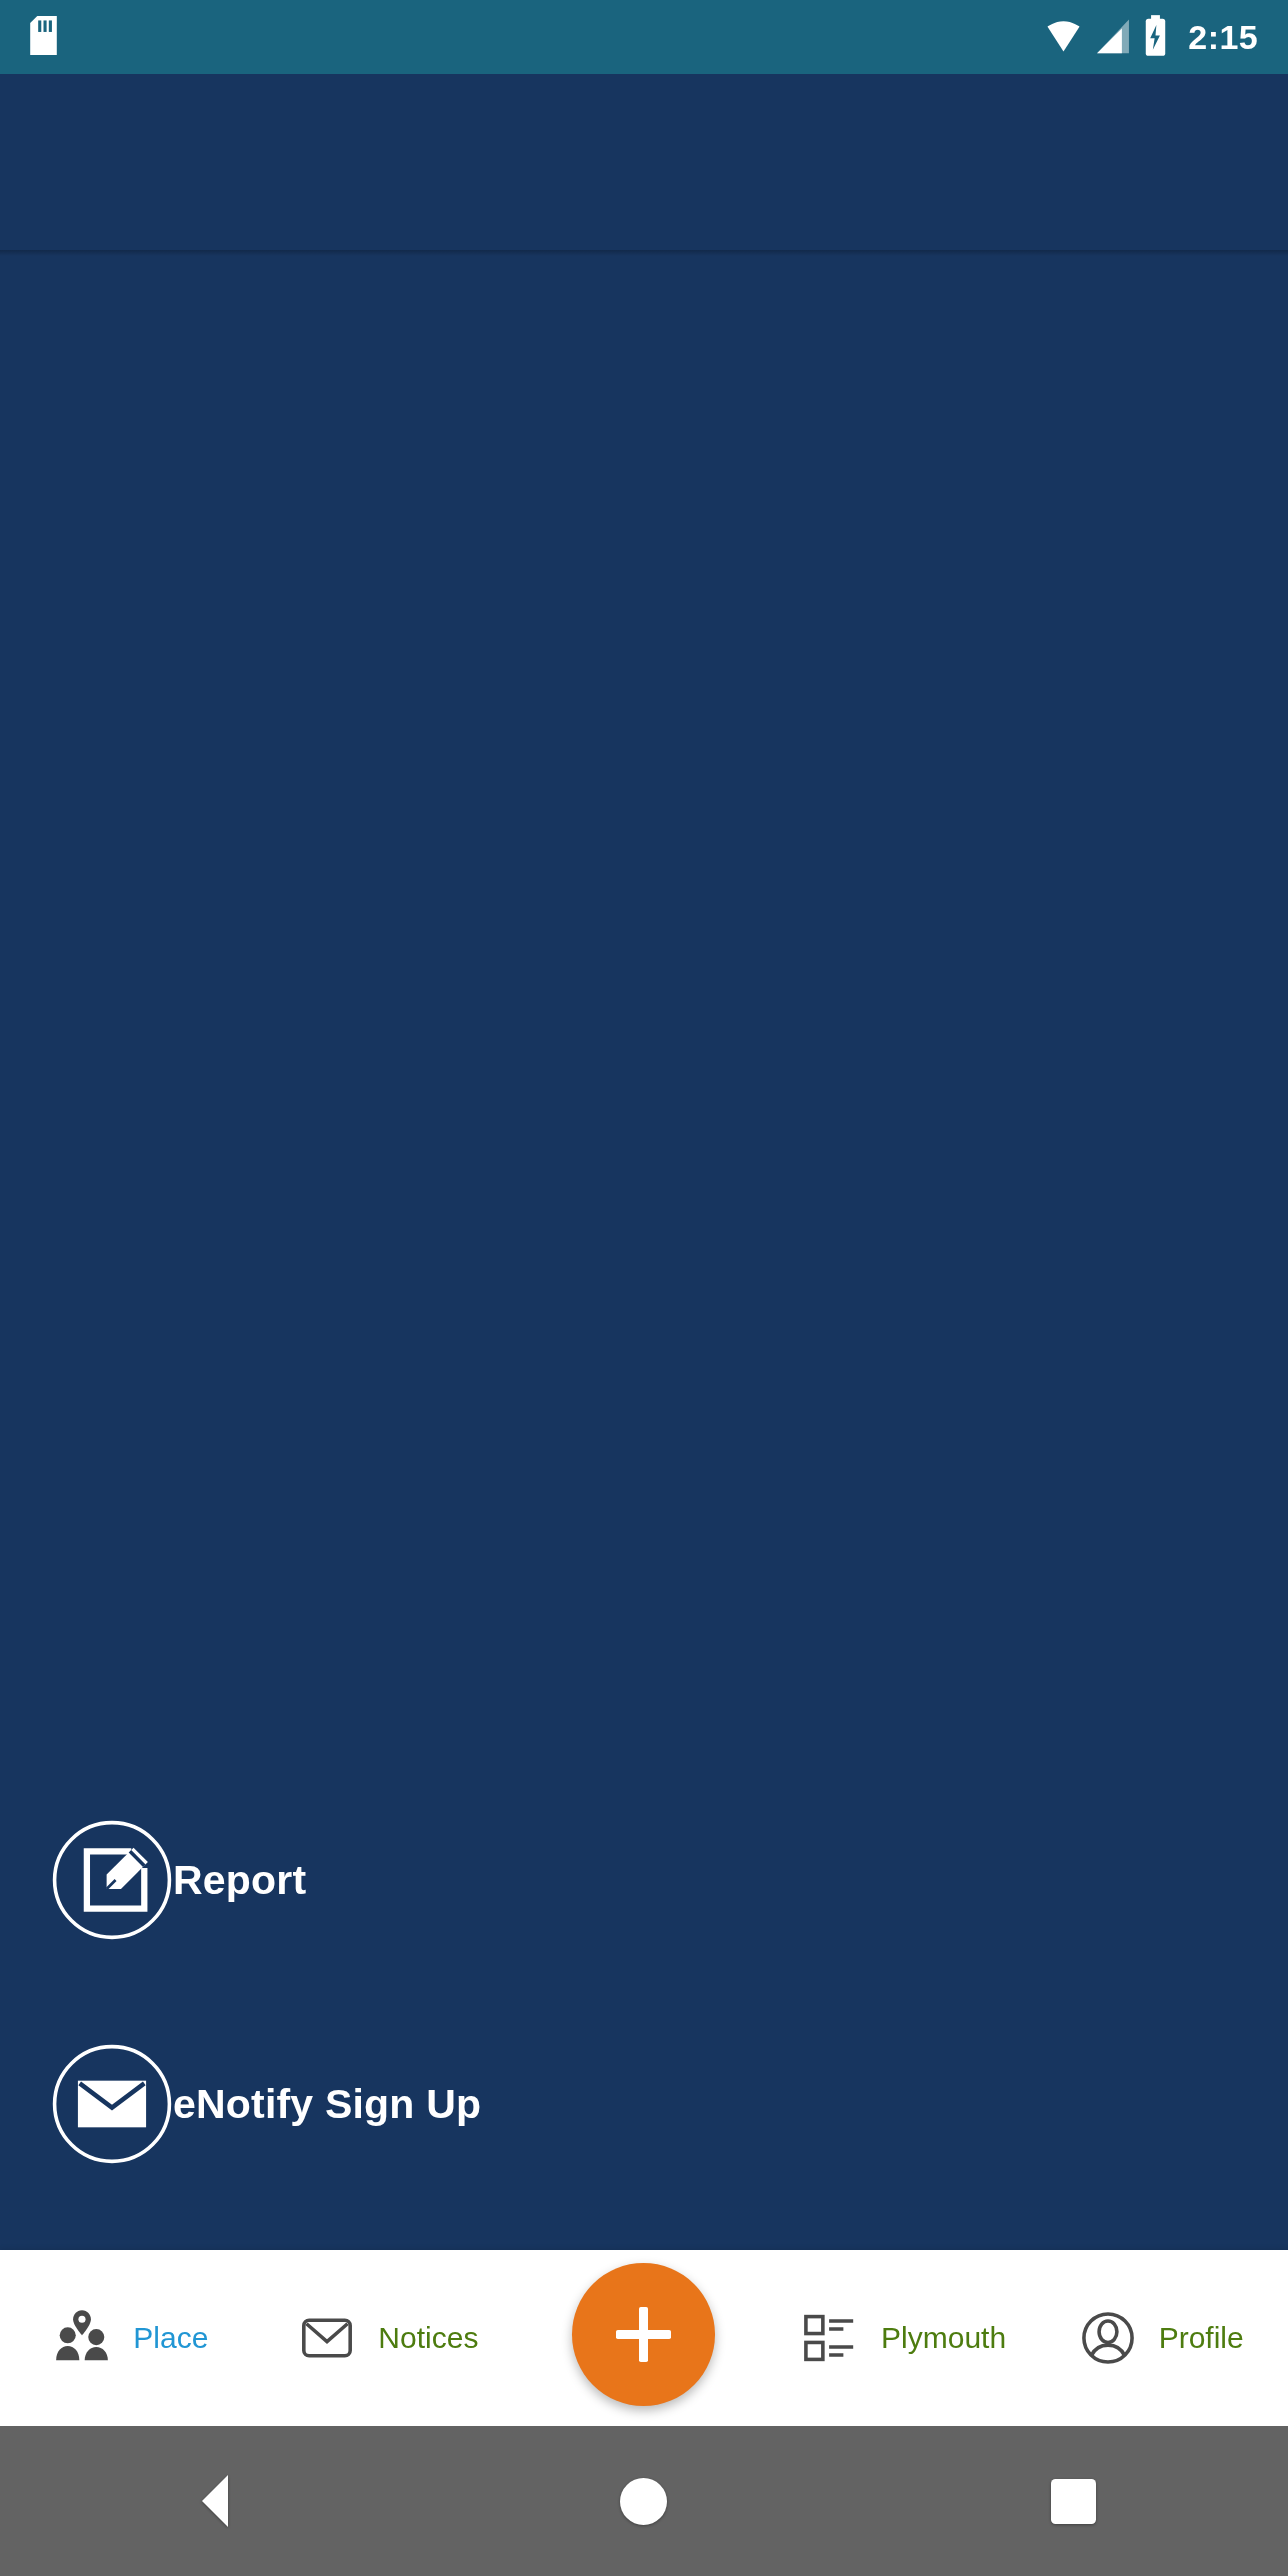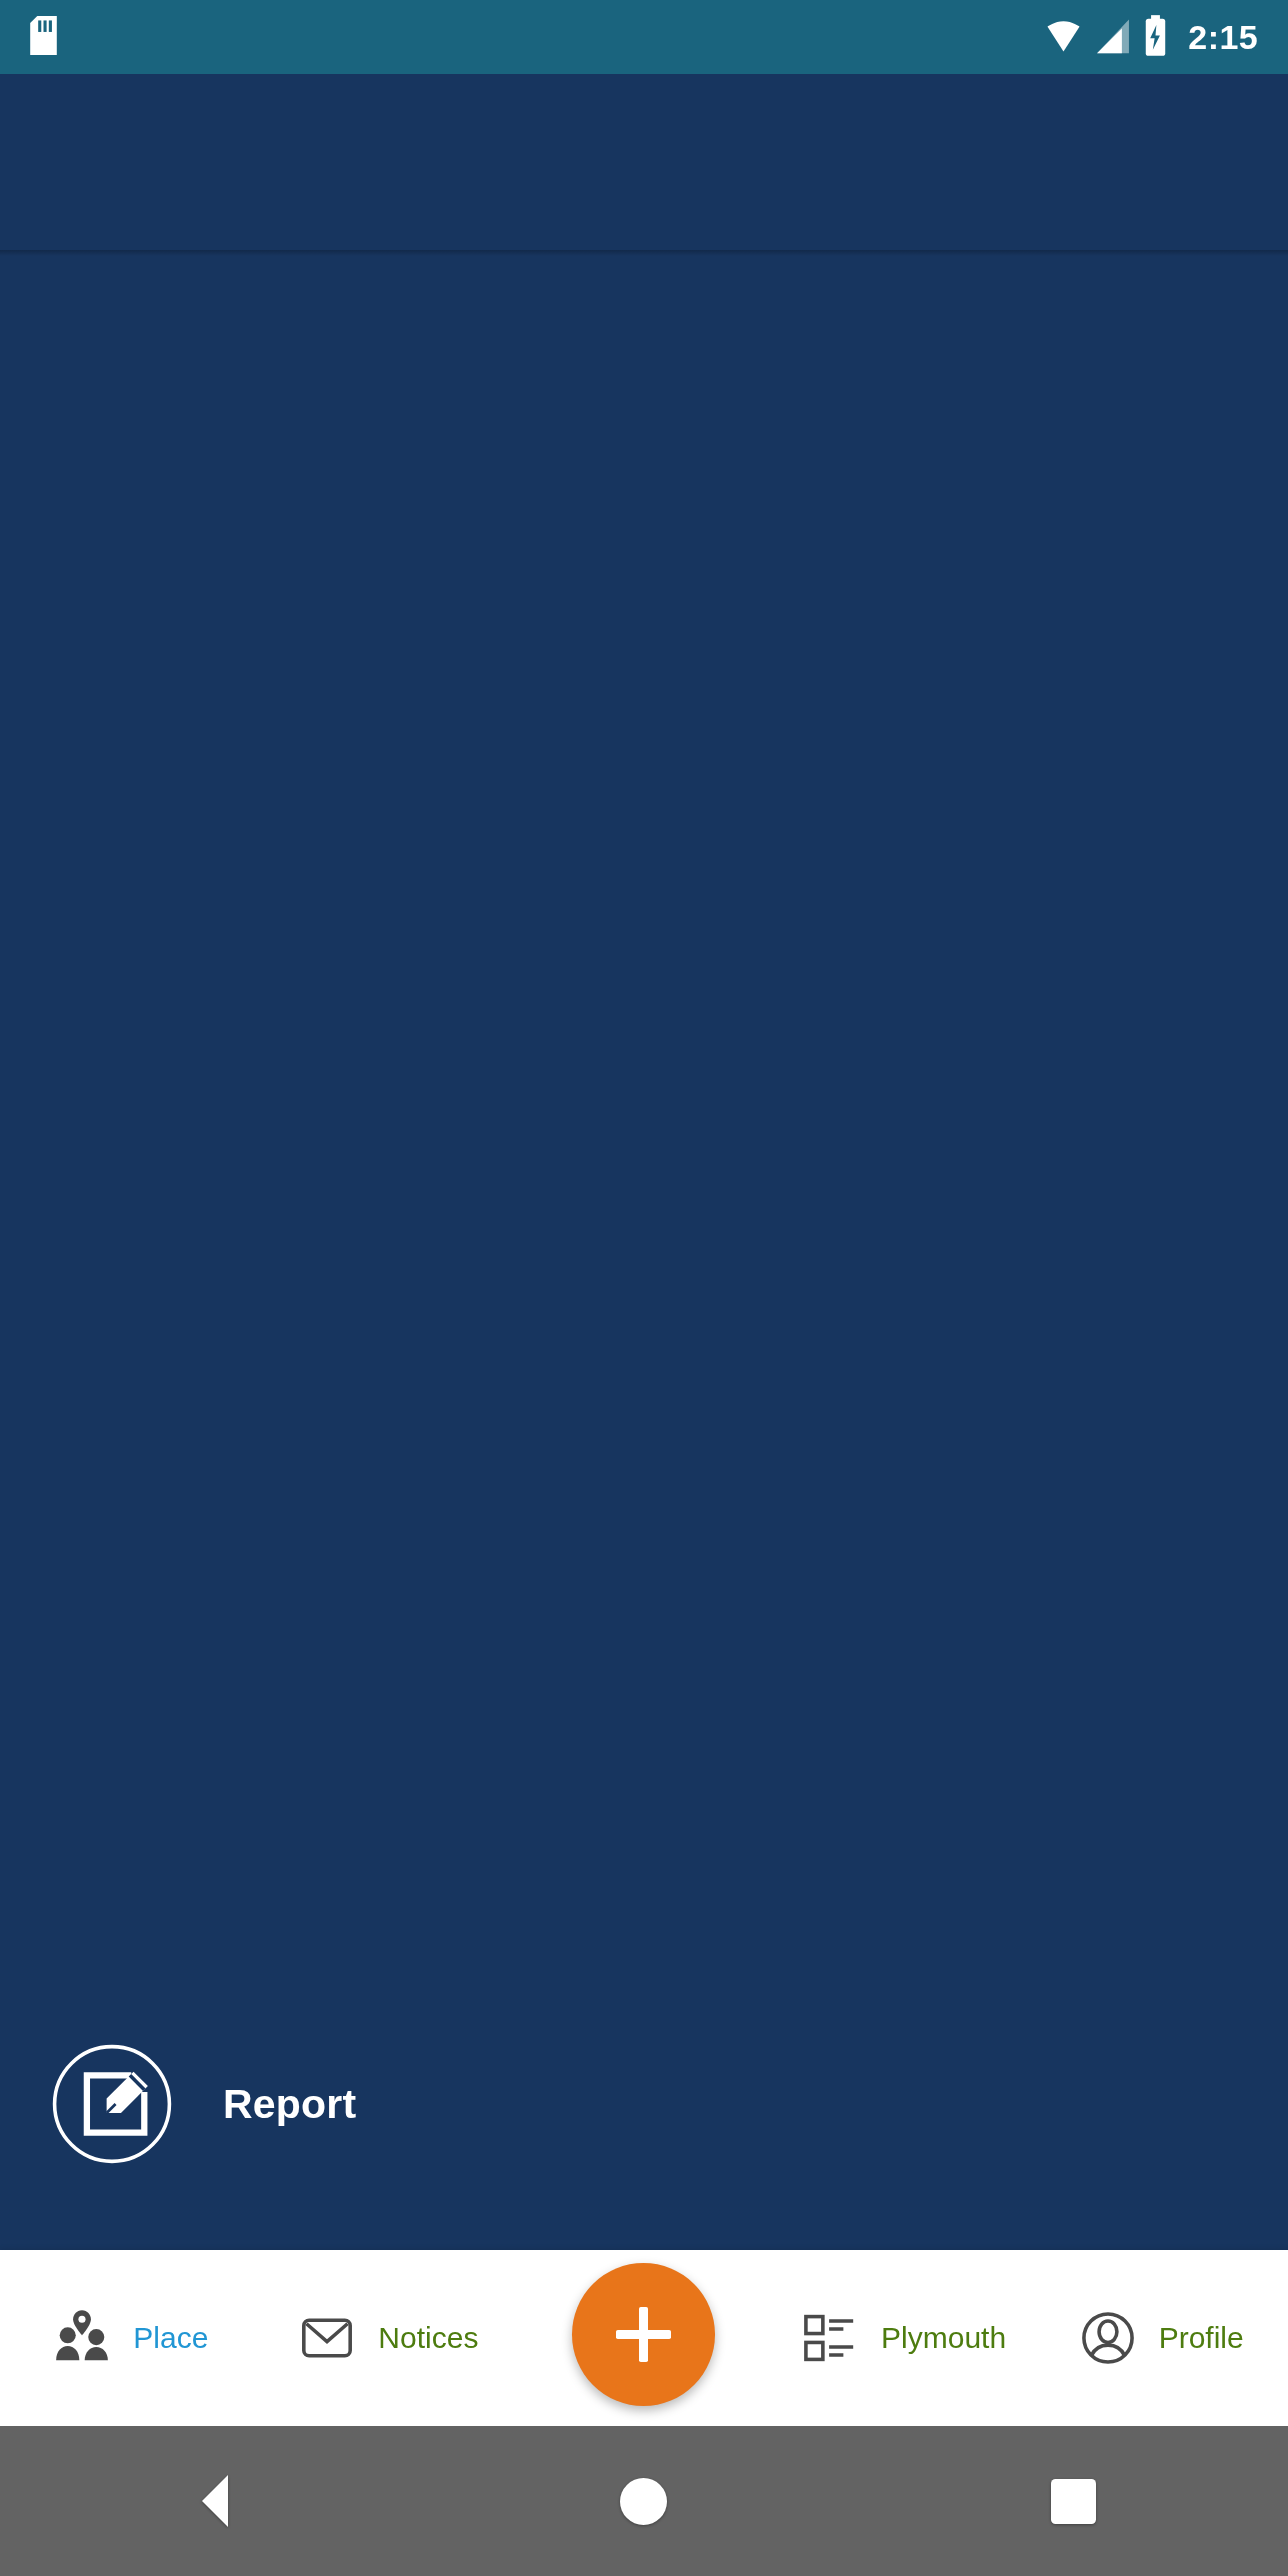--- a/index.html
+++ b/index.html
@@ -54,21 +54,21 @@
     display:flex; flex-direction:column; gap:0;
   }
   .action-row{
     height:224px; display:flex; align-items:center; padding-left:51px; cursor:pointer;
   }
   .action-icon{
     width:122px; height:122px; flex:0 0 122px;
     display:flex; align-items:center; justify-content:center;
   }
   .action-label{
-    margin-left:50px; font-size:41px; font-weight:700; color:#ffffff;
+    font-size:41px; font-weight:700; color:#ffffff;
     letter-spacing:0.2px; white-space:nowrap;
   }
 
   
   .bottom-nav{
     position:absolute; top:2250px; left:0; width:1288px; height:176px;
     background:#ffffff; display:flex; align-items:flex-start;
     box-shadow:0 -1.8px 4.5px rgba(0,0,0,0.08);
   }
   .nav-item{
@@ -163,20 +163,30 @@
             <path d="M40 36 H86 M40 36 V100 H104 V58" fill="none" stroke="#ffffff" stroke-width="7" stroke-linecap="square"></path>
             <path d="M62 78 L62 62 L92 32 L108 48 L78 78 Z" fill="#ffffff"></path>
             <path d="M88 36 L104 52" stroke="#17355f" stroke-width="4"></path>
             <path d="M62 78 L72 68" stroke="#17355f" stroke-width="3"></path>
           </svg>
         </span>
         <span class="action-label">Report</span>
       </div>
 
 
+      <div class="action-row">
+        <span class="action-icon">
+          <svg width="122" height="122" viewBox="0 0 136 136">
+            <circle cx="68" cy="68" r="64" fill="none" stroke="#ffffff" stroke-width="4"></circle>
+            <rect x="30" y="42" width="76" height="52" fill="#ffffff"></rect>
+            <path d="M32 45 L68 72 L104 45" fill="none" stroke="#17355f" stroke-width="5"></path>
+          </svg>
+        </span>
+        <span class="action-label">eNotify Sign Up</span>
+      </div>
 
     </div>
   </div>
 
   <div class="bottom-nav">
 
     <div class="nav-item active">
       <span class="nav-icon">
         <svg width="66" height="66" viewBox="0 0 74 74">
           <path d="M37 6 C43 6 47 11 47 16 C47 23 37 34 37 34 C37 34 27 23 27 16 C27 11 31 6 37 6 Z" fill="#4a4a4a"></path>

